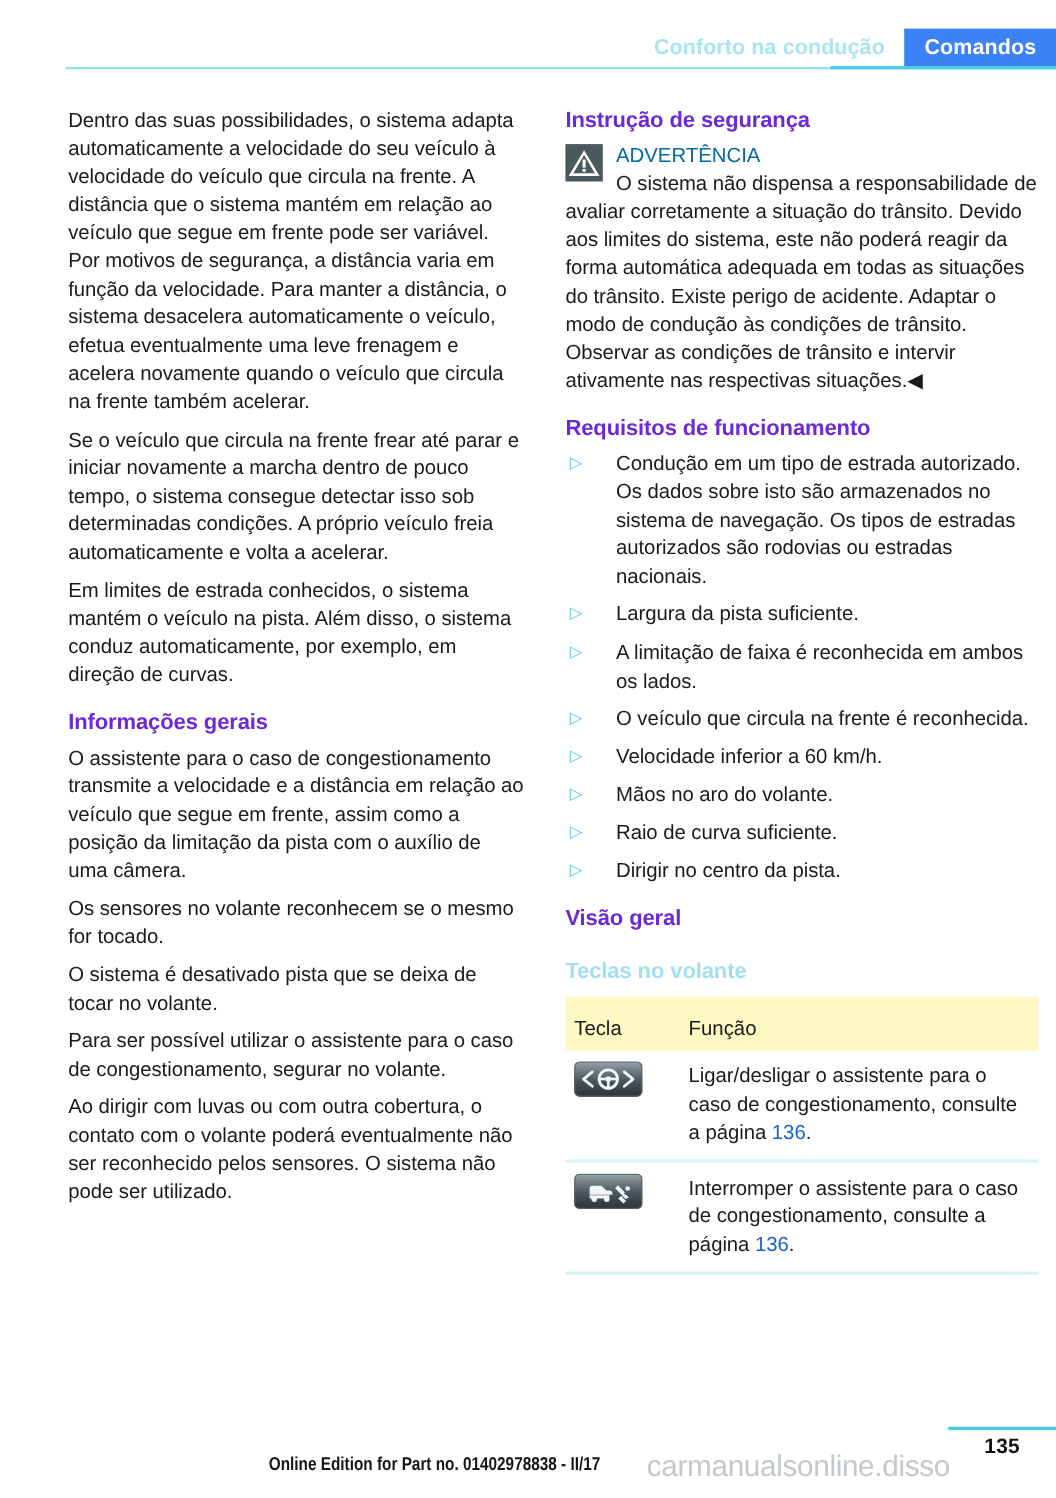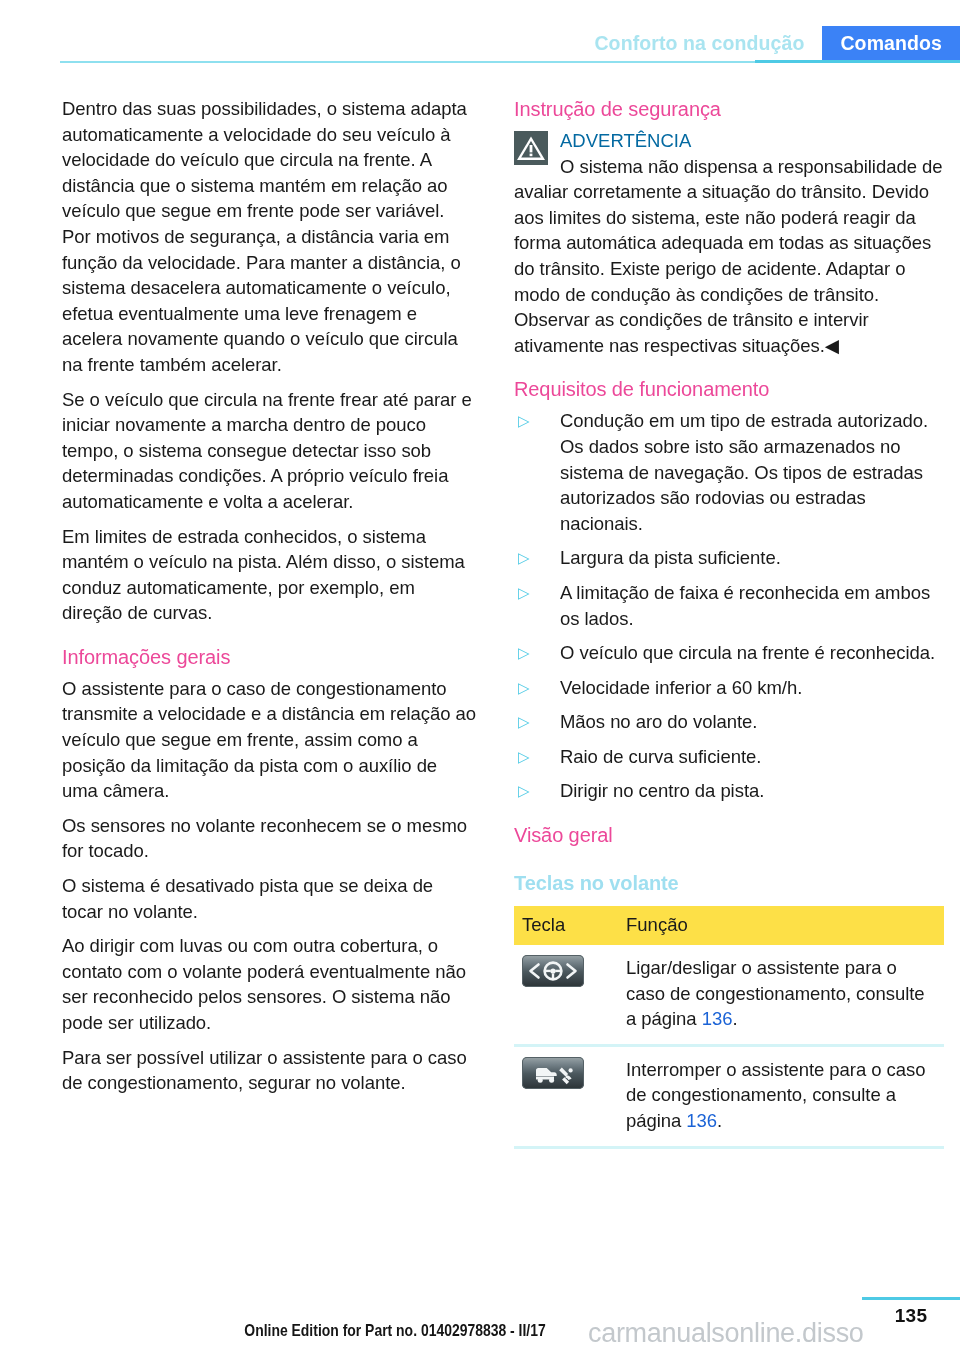--- a/index.html
+++ b/index.html
@@ -84,22 +84,22 @@
     font-size: 18.5px;
     line-height: 25.6px;
     color: #1a1a1a;
     letter-spacing: -0.05px;
   }
   p.body:last-child { margin-bottom: 0; }
 
   h2.section {
     margin: 18px 0 6px 0;
     font-size: 20px;
-    font-weight: normal;
-    color: #ec4899;
+    font-weight: bold;
+    color: #6d28d9;
     line-height: 26px;
     letter-spacing: -0.1px;
   }
   h2.section.first { margin-top: 0; }
   h3.subsection {
     margin: 22px 0 10px 0;
     font-size: 20px;
     font-weight: bold;
     color: #9fdff0;
     line-height: 26px;
@@ -166,27 +166,27 @@
     font-size: 15px;
   }
 
   
   table.keytable {
     border-collapse: collapse;
     width: 430px;
     margin-top: 10px;
   }
   table.keytable th {
-    background: #fde047;
+    background: #fef9c3;
     text-align: left;
     font-weight: normal;
     font-size: 18.5px;
     line-height: 24px;
     color: #1a1a1a;
-    padding: 7px 8px 8px 8px;
+    padding: 17px 8px 8px 8px;
     vertical-align: top;
   }
   table.keytable th.c-key { width: 88px; }
   table.keytable td {
     padding: 10px 8px 12px 8px;
     vertical-align: top;
     font-size: 18.5px;
     line-height: 25.6px;
     color: #1a1a1a;
     letter-spacing: -0.05px;
@@ -276,22 +276,22 @@
 
   <p class="body">Dentro das suas possibilidades, o sistema adapta automaticamente a velocidade do seu veículo à velocidade do veículo que circula na frente. A distância que o sistema mantém em relação ao veículo que segue em frente pode ser variável. Por motivos de segurança, a distância varia em função da velocidade. Para manter a distância, o sistema desacelera automaticamente o veículo, efetua eventualmente uma leve frenagem e acelera novamente quando o veículo que circula na frente também acelerar.</p>
   <p class="body">Se o veículo que circula na frente frear até parar e iniciar novamente a marcha dentro de pouco tempo, o sistema consegue detectar isso sob determinadas condições. A próprio veículo freia automaticamente e volta a acelerar.</p>
   <p class="body">Em limites de estrada conhecidos, o sistema mantém o veículo na pista. Além disso, o sistema conduz automaticamente, por exemplo, em direção de curvas.</p>
 
   <h2 class="section">Informações gerais</h2>
 
   <p class="body">O assistente para o caso de congestionamento transmite a velocidade e a distância em relação ao veículo que segue em frente, assim como a posição da limitação da pista com o auxílio de uma câmera.</p>
   <p class="body">Os sensores no volante reconhecem se o mesmo for tocado.</p>
   <p class="body">O sistema é desativado pista que se deixa de tocar no volante.</p>
+  <p class="body">Para ser possível utilizar o assistente para o caso de congestionamento, segurar no volante.</p>
   <p class="body">Ao dirigir com luvas ou com outra cobertura, o contato com o volante poderá eventualmente não ser reconhecido pelos sensores. O sistema não pode ser utilizado.</p>
-  <p class="body">Para ser possível utilizar o assistente para o caso de congestionamento, segurar no volante.</p>
 </div>
 
 <div class="col" id="right-column">
 
   <h2 class="section first">Instrução de segurança</h2>
 
   <div class="warning">
     <span class="warn-icon">
       <svg width="34" height="34" viewBox="0 0 34 34" aria-hidden="true">
         <polygon points="17,5.5 31,29 3,29" fill="#ffffff"></polygon>

